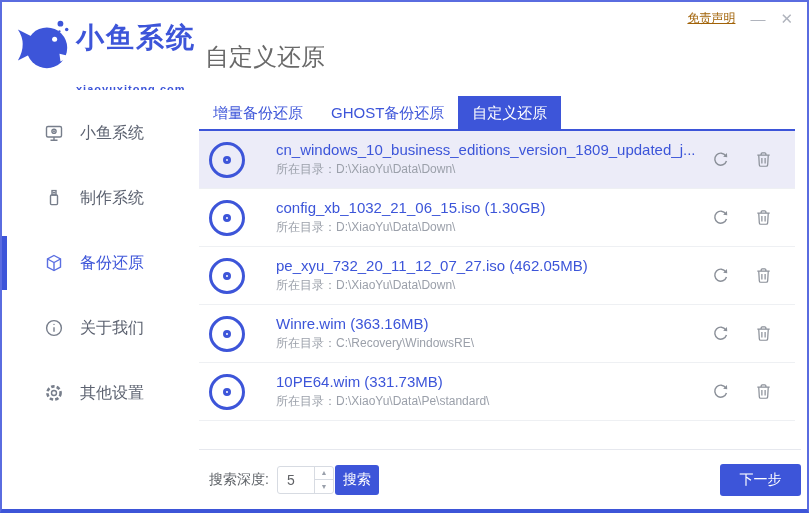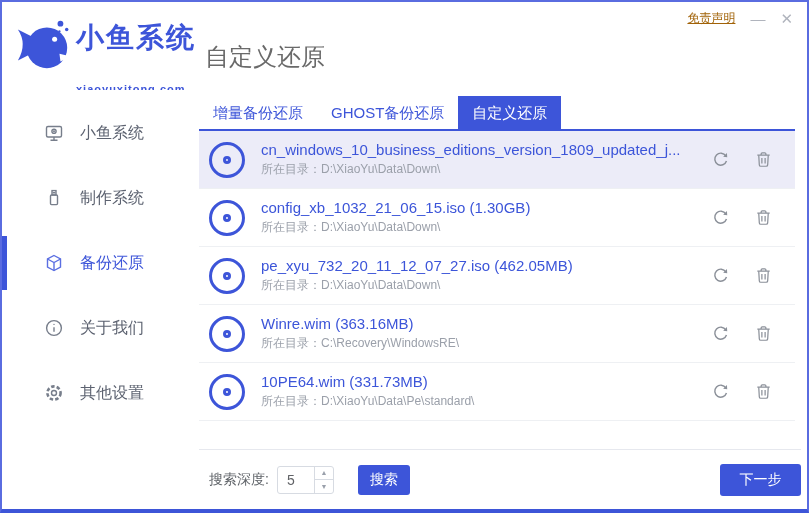--- a/index.html
+++ b/index.html
@@ -28,40 +28,40 @@
   .side-item svg { stroke:#777e8b; }
   .side-item.active { color:#3d55d9; }
   .side-item.active svg { stroke:#5b6fe2; }
   .side-item.active .bar { position:absolute; left:0; top:0; width:5px; height:100%; background:#3d55d9; }
   
   .content { position:absolute; left:185px; top:88px; right:0; bottom:0; }
   .tabs { display:flex; margin:6px 12px 0 12px; border-bottom:2px solid #3d55d9; }
   .tab { height:33px; line-height:33px; padding:0 14px; font-size:15px; color:#3d55d9; text-align:center; cursor:pointer; white-space:nowrap; }
   .tab.active { background:#3d55d9; color:#fff; }
   .list { margin:0 12px 0 12px; }
-  .file-row { height:58px; display:flex; align-items:center; border-bottom:1px solid #eef0f3; cursor:pointer; }
+  .file-row { height:58px; display:flex; align-items:center; border-bottom:1px solid #eef0f3; cursor:pointer;gap:15px; }
   .file-row.selected { background:#ececf8; }
   .disc { flex:0 0 auto; width:36px; height:36px; border:3px solid #3d55d9; border-radius:50%; margin:0 16px 0 10px; display:flex; align-items:center; justify-content:center; }
   .disc-inner { width:8px; height:8px; border:3px solid #3d55d9; border-radius:50%; }
   .file-info { flex:1; min-width:0; overflow:hidden; }
   .file-name { font-size:15px; color:#3c55d9; white-space:nowrap; overflow:hidden; text-overflow:ellipsis; margin-bottom:3px; }
   .file-path { font-size:12px; color:#9ba0aa; white-space:nowrap; }
   .row-actions { flex:0 0 auto; display:flex; align-items:center; gap:24px; padding-right:22px; }
   .act-btn { cursor:pointer; display:flex; }
   .act-btn svg { stroke:#8b9099; }
   
   .footer { position:absolute; left:12px; right:6px; bottom:0; height:60px; border-top:1px solid #e6e8ee; display:flex; align-items:center; }
   .depth-label { font-size:14px; color:#5f6368; margin-left:10px; }
   .spinner { width:57px; height:28px; border:1px solid #d7dbe2; border-radius:3px; margin-left:8px; display:flex; background:#fff; }
   .spin-val { flex:1; font-size:14px; color:#606266; display:flex; align-items:center; padding-left:9px; }
   .spin-arrows { width:19px; border-left:1px solid #d7dbe2; display:flex; flex-direction:column; }
   .spin-up, .spin-down { flex:1; display:flex; align-items:center; justify-content:center; font-size:7px; color:#9aa0ab; cursor:pointer; }
   .spin-down { border-top:1px solid #d7dbe2; }
   .btn { background:#3d55d9; color:#fff; border:none; border-radius:3px; font-size:14px; cursor:pointer; font-family:inherit; }
-  .search-btn { width:52px; height:30px; margin-left:24px; }
+  .search-btn { width:44px; height:30px; margin-left:1px; }
   .spacer { flex:1; }
   .next-btn { width:81px; height:32px; }
 </style>
 </head>
 <body>
 
 <div class="window">
 
   <div class="header">
     <div class="logo-fish">

